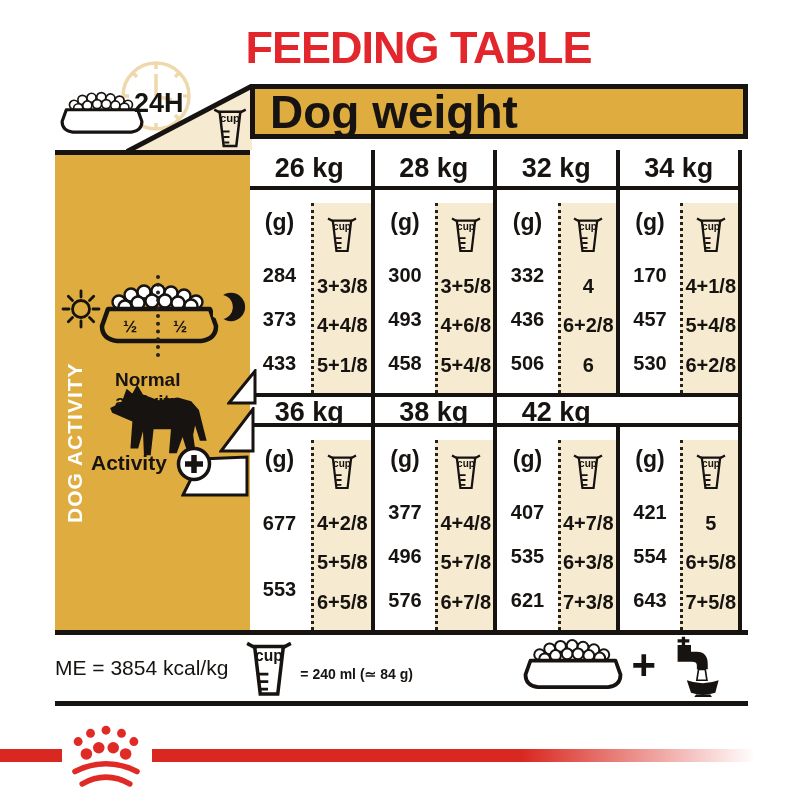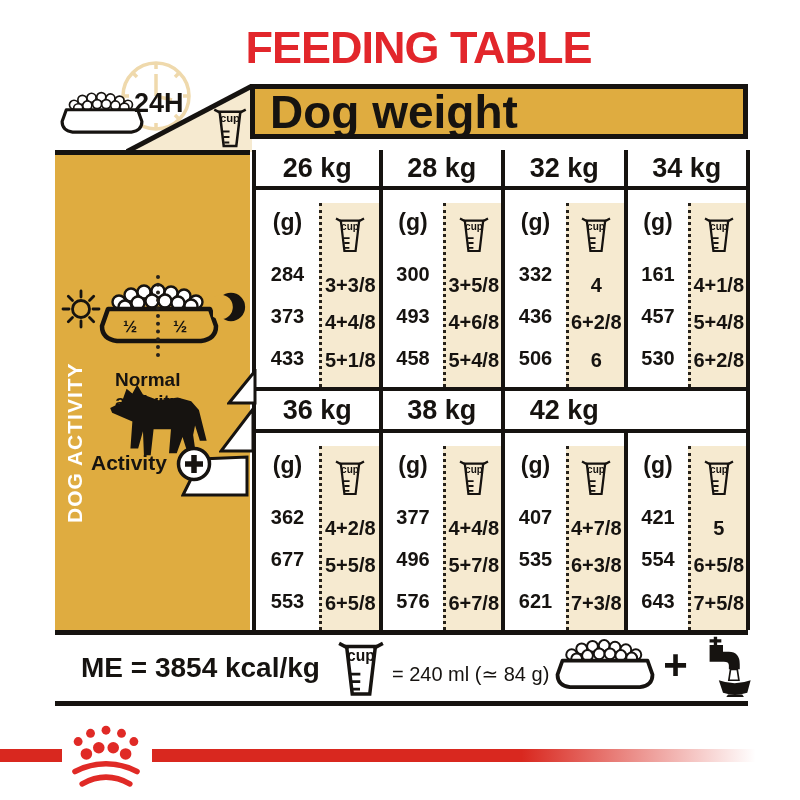--- a/index.html
+++ b/index.html
@@ -24,24 +24,24 @@
   
   #wedge{left:126px;top:84px;width:128px;height:70px;}
   #wedge-cup{left:212px;top:106px;width:36px;height:44px;color:var(--ink);}
 
   
   #dw-header{left:250px;top:84px;width:498px;height:55px;background:var(--gold);
              border:5px solid var(--ink);display:flex;align-items:center;padding-left:15px;
              font-size:46px;font-weight:600;letter-spacing:0;}
 
   
-  #table{left:252px;top:150px;width:498px;height:480px;border-left:4px solid var(--ink);
+  #table{left:244px;top:150px;width:498px;height:480px;border-left:4px solid var(--ink);
          border-right:4px solid var(--ink);background:#fff;display:flex;flex-direction:column;}
   .weights-row{display:grid;grid-template-columns:repeat(4,1fr);height:40px;border-bottom:4px solid var(--ink);}
-  .weights-row.second{height:46px;border-top:4px solid var(--ink);}
+  .weights-row.second{height:34px;border-top:4px solid var(--ink);}
   .wcell{display:flex;align-items:center;justify-content:center;font-weight:bold;font-size:27px;
          border-left:4px solid var(--ink);}
   .wcell:first-child{border-left:none;}
   .block-body{display:grid;grid-template-columns:repeat(4,1fr);flex:1;}
   .bodycol{display:grid;grid-template-columns:1.06fr 1fr;border-left:4px solid var(--ink);min-width:0;}
   .bodycol:first-child{border-left:none;}
   .subcol{display:flex;flex-direction:column;padding-bottom:8px;}
   .subcol.cupcol{background:var(--cream);border-left:3px dotted #26211a;margin-top:13px;}
   .subhead{height:64px;display:flex;align-items:center;justify-content:center;
            font-weight:bold;font-size:23px;flex:none;}
@@ -66,23 +66,23 @@
   #plus-circle{left:120px;top:290px;width:38px;height:38px;z-index:3;}
   #dog-svg{left:44px;top:226px;width:114px;height:82px;}
   #tri-1{left:172px;top:214px;width:30px;height:36px;}
   #tri-2{left:164px;top:252px;width:36px;height:46px;}
   #tri-3{left:126px;top:300px;width:68px;height:42px;}
 
   
   #legend{left:55px;top:630px;width:693px;height:76px;background:#fff;
           border-top:5px solid var(--ink);border-bottom:5px solid var(--ink);
           display:flex;align-items:center;}
-  #me-label{margin-left:26px;font-size:28px;font-weight:bold;white-space:nowrap;}
+  #me-label{font-size:21px;font-weight:normal;white-space:nowrap;}
   #legend-cup{width:50px;height:62px;margin-left:16px;margin-top:2px;color:var(--ink);flex:none;}
-  #equiv-label{margin-left:6px;font-size:20px;font-weight:normal;white-space:nowrap;margin-top:11px;}
+  #equiv-label{margin-left:6px;font-size:14px;font-weight:bold;white-space:nowrap;margin-top:11px;}
   #legend-bowl{width:112px;height:60px;margin-left:auto;flex:none;}
   #legend-plus{font-size:42px;font-weight:bold;margin:0 4px 6px 2px;}
   #faucet-svg{width:62px;height:66px;margin-right:26px;margin-top:-4px;flex:none;}
 
   
   #stripe-l{left:0;top:749px;width:62px;height:13px;background:var(--stripe);}
   #stripe-r{left:152px;top:749px;width:616px;height:13px;
             background:linear-gradient(to right,var(--stripe) 0%,var(--stripe) 60%,rgba(217,40,31,0) 98%);}
   #logo{left:58px;top:724px;width:96px;height:64px;}
 </style>
@@ -204,21 +204,21 @@
             </svg>
           </div>
           <div class="val">4</div>
           <div class="val">6+2/8</div>
           <div class="val">6</div>
         </div>
       </div>
       <div class="bodycol">
         <div class="subcol gcol">
           <div class="subhead">(g)</div>
-          <div class="val">161</div>
+          <div class="val">170</div>
           <div class="val">457</div>
           <div class="val">530</div>
         </div>
         <div class="subcol cupcol">
           <div class="subhead">
             <svg viewBox="0 0 40 46">
               <use href="#cup-sym"></use>
             </svg>
           </div>
           <div class="val">4+1/8</div>
@@ -229,21 +229,20 @@
     </div>
   <div class="weights-row second">
       <div class="wcell">36 kg</div>
       <div class="wcell">38 kg</div>
       <div class="wcell">42 kg</div>
     </div>
   <div class="block-body">
       <div class="bodycol">
         <div class="subcol gcol">
           <div class="subhead">(g)</div>
-          <div class="val">362</div>
           <div class="val">677</div>
           <div class="val">553</div>
         </div>
         <div class="subcol cupcol">
           <div class="subhead">
             <svg viewBox="0 0 40 46">
               <use href="#cup-sym"></use>
             </svg>
           </div>
           <div class="val">4+2/8</div>

